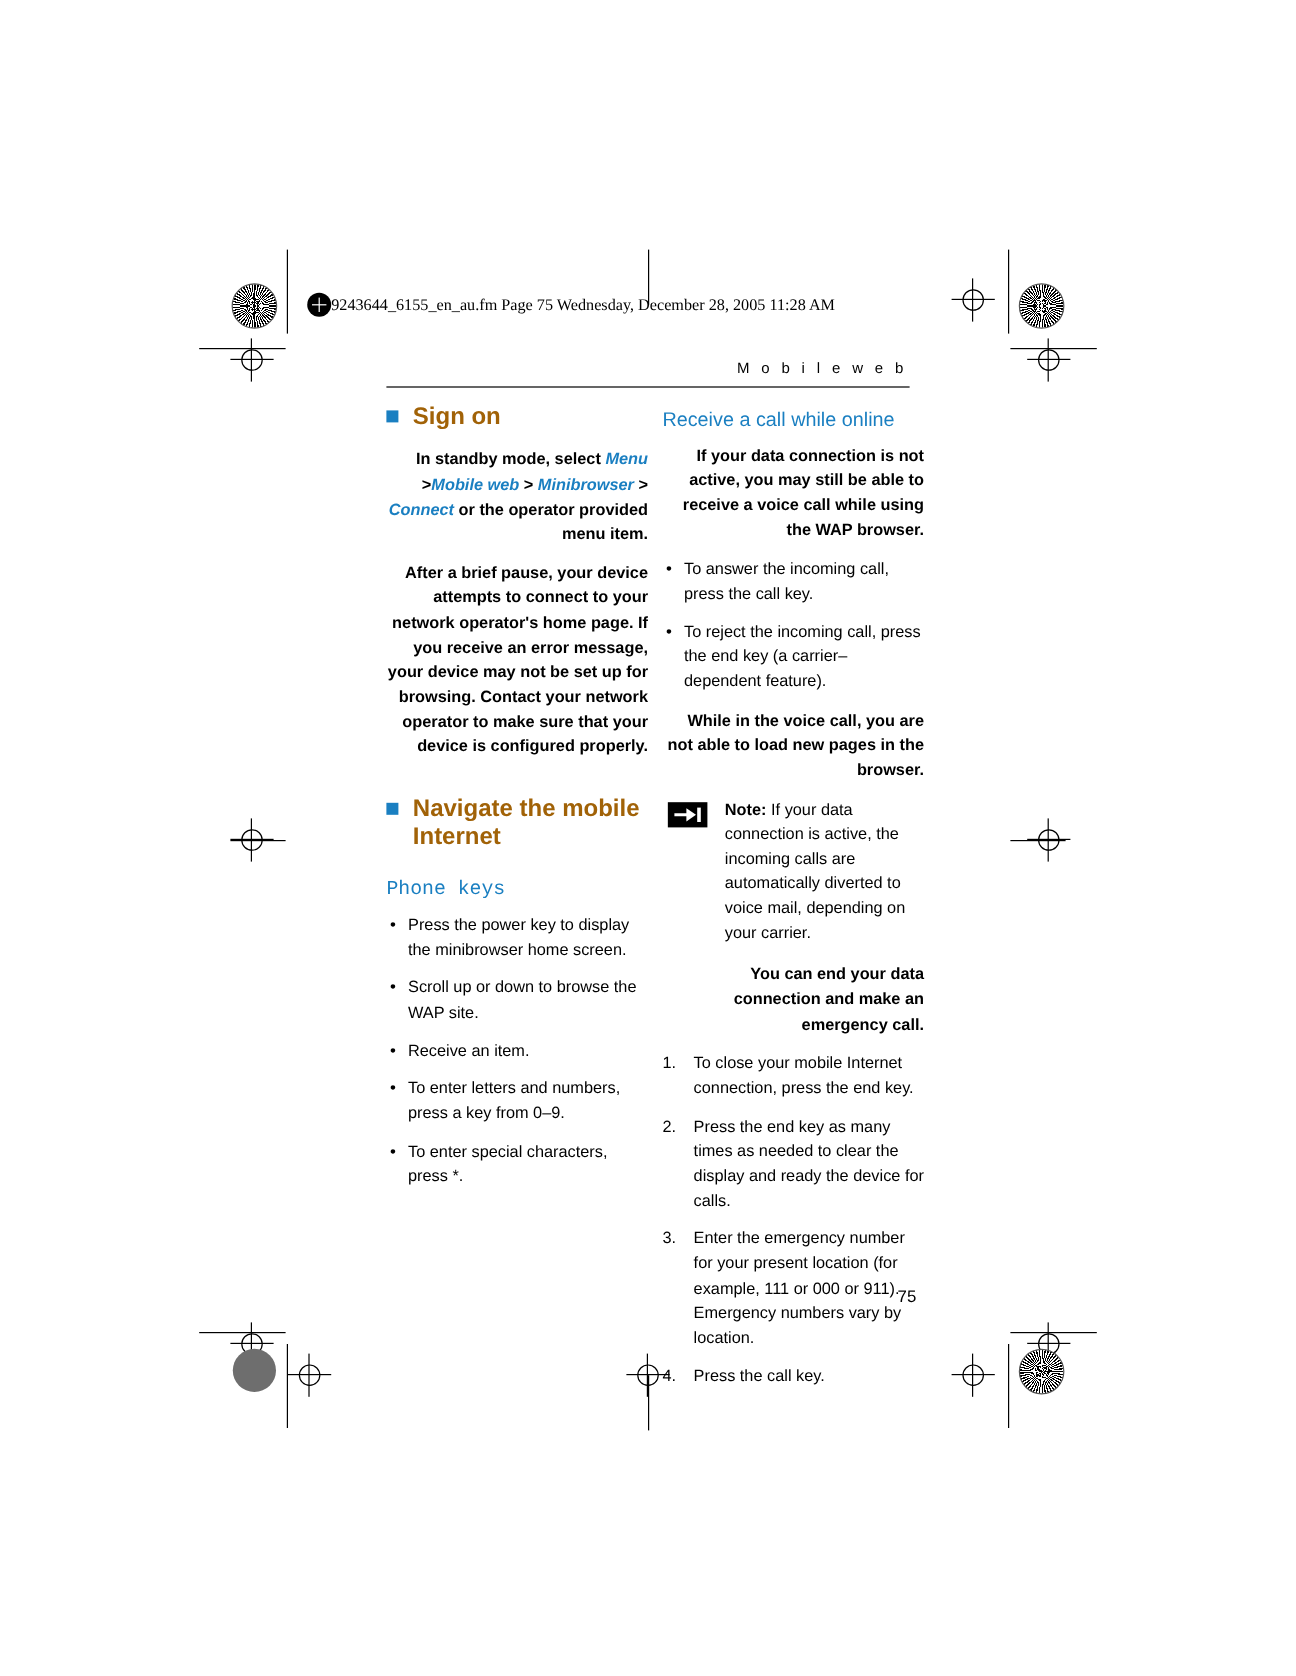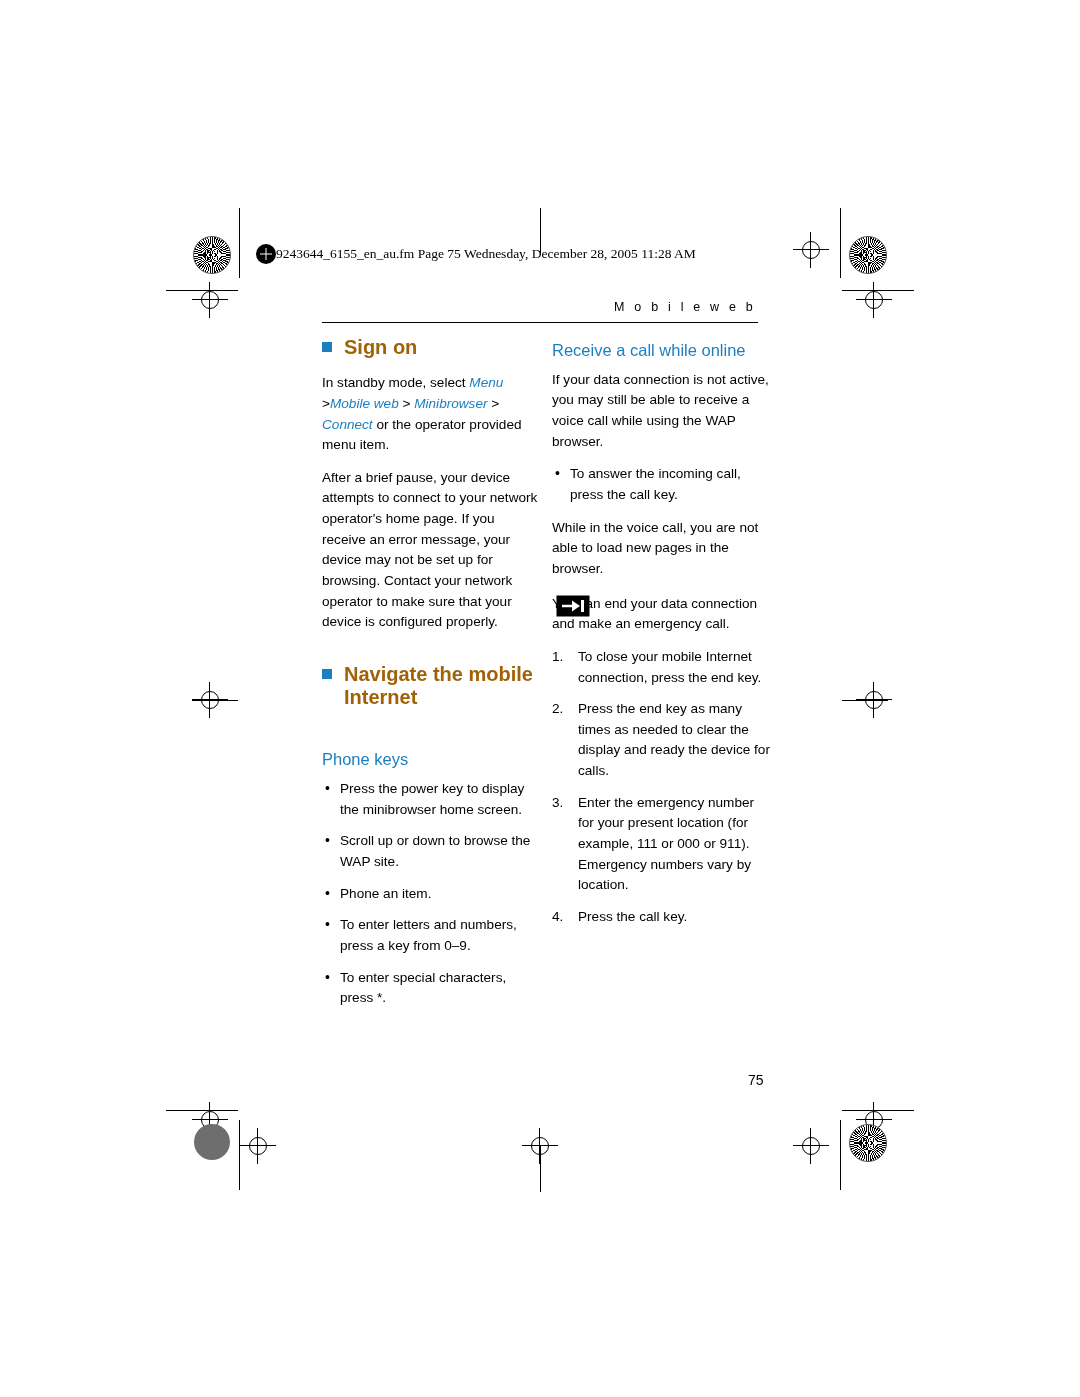--- a/index.html
+++ b/index.html
@@ -150,21 +150,22 @@
     color: #1a7fc1;
     margin: 0 0 9px 0;
     line-height: 1.25;
   }
 
   p.body {
     font-size: 13.6px;
     line-height: 1.52;
     margin: 0 0 12px 0;
     color: #000;
-    text-align: left;
+    text-align: right;
+    font-weight: bold;
   }
 
   .ital-link {
     color: #1a7fc1;
     font-style: italic;
   }
 
   ul.bullets, ol.steps {
     margin: 0 0 12px 0;
     padding: 0;
@@ -300,52 +301,54 @@
 
     <p class="body">After a brief pause, your device attempts to connect to your network operator's home page. If you receive an error message, your device may not be set up for browsing. Contact your network operator to make sure that your device is configured properly.</p>
 
     <h1 class="section second">
       <span class="bullet-sq"></span>
       <span>Navigate the mobile</span><br>
       <span>Internet</span>
     </h1>
 
 
-    <h2 class="sub" style="margin-top:40px;">Phone keys</h2>
+    <h2 class="sub" style="margin-top:22px;font-family:Liberation Mono, monospace;">Phone keys</h2>
 
     <ul class="bullets">
       <li>Press the power key to display the minibrowser home screen.</li>
       <li>Scroll up or down to browse the WAP site.</li>
-      <li>Phone an item.</li>
+      <li>Receive an item.</li>
       <li>To enter letters and numbers, press a key from 0–9.</li>
       <li>To enter special characters, press *.</li>
     </ul>
   </div>
 
   <div class="col col-right" style="top:340px;">
 
     <h2 class="sub">Receive a call while online</h2>
 
     <p class="body">If your data connection is not active, you may still be able to receive a voice call while using the WAP browser.</p>
 
     <ul class="bullets">
       <li>To answer the incoming call, press the call key.</li>
+      <li>To reject the incoming call, press the end key (a carrier–dependent feature).</li>
     </ul>
 
     <p class="body">While in the voice call, you are not able to load new pages in the browser.</p>
 
     <div class="note-block">
       <span class="note-icon">
         <svg width="34" height="22" viewBox="0 0 34 22" xmlns="http://www.w3.org/2000/svg">
           <rect x="0.5" y="0.5" width="33" height="21" fill="#000"></rect>
           <path d="M6 11 L18 11" stroke="#fff" stroke-width="2.5"></path>
           <path d="M16 5.5 L24 11 L16 16.5 Z" fill="#fff"></path>
           <rect x="25" y="5" width="3" height="12" fill="#fff"></rect>
         </svg>
       </span>
+      <p><span class="note-bold">Note:</span><span> If your data connection is active, the incoming calls are automatically diverted to voice mail, depending on your carrier.</span></p>
     </div>
 
 
     <p class="body">You can end your data connection and make an emergency call.</p>
 
     <ol class="steps">
       <li><span class="num">1.</span><span>To close your mobile Internet connection, press the end key.</span></li>
       <li><span class="num">2.</span><span>Press the end key as many times as needed to clear the display and ready the device for calls.</span></li>
       <li><span class="num">3.</span><span>Enter the emergency number for your present location (for example, 111 or 000 or 911). Emergency numbers vary by location.</span></li>
       <li><span class="num">4.</span><span>Press the call key.</span></li>

